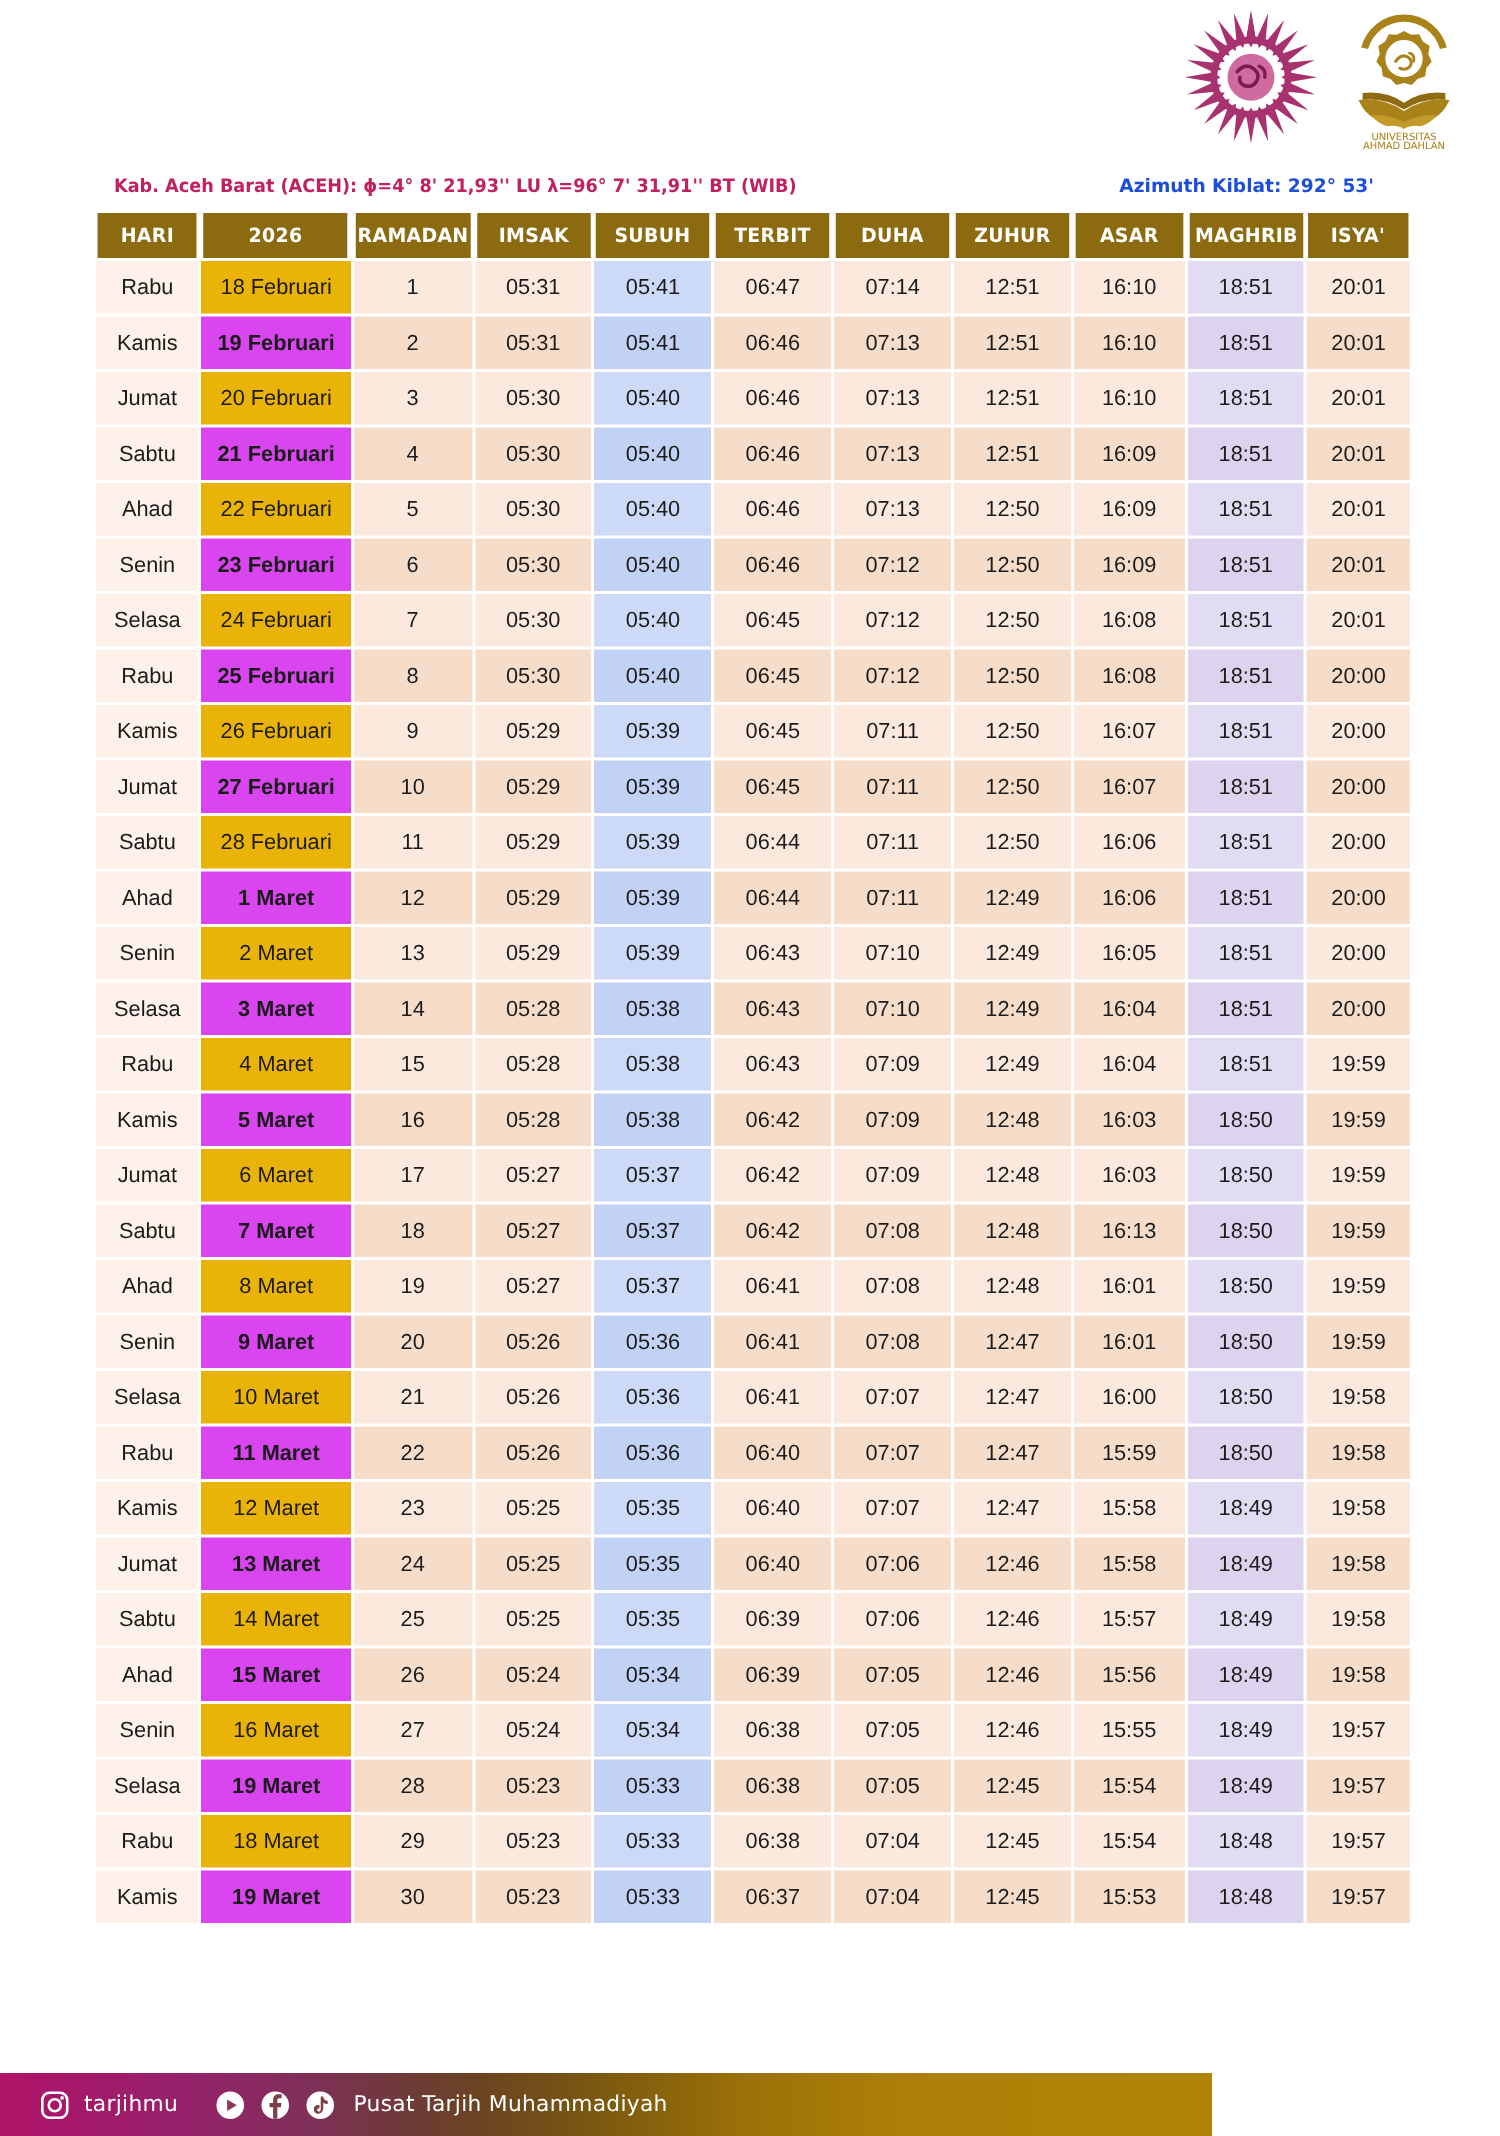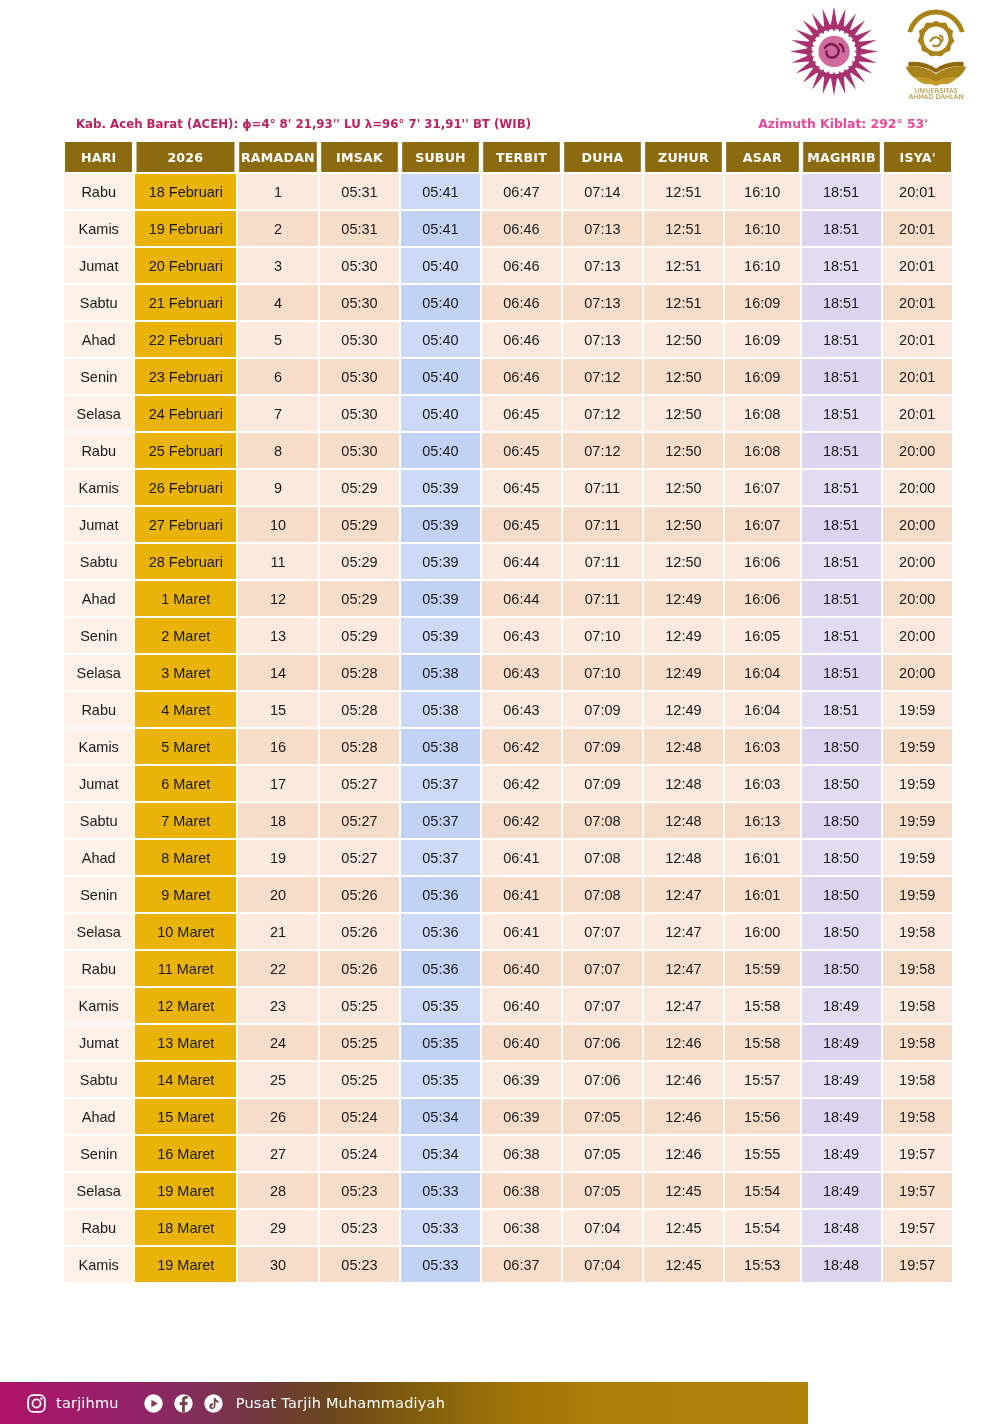--- a/index.html
+++ b/index.html
@@ -57,48 +57,48 @@
     align-items: center;
     gap: 10px;
   }
   .logo-muh { width: 92px; height: 95px; display:block; }
   .logo-uad { width: 92px; height: 98px; display:block; }
 
   
   .info-bar {
     position: relative;
     height: 22px;
-    margin: 10px 0 2px 0;
+    margin: 10px 12px 2px 0;
   }
   .loc-text {
     position: absolute;
     left: 76px;
     top: 0;
     font-size: 12.4px;
     font-weight: bold;
     color: #c0215f;
     white-space: nowrap;
     font-family: "DejaVu Sans", sans-serif;
     transform: scaleX(0.95);
     transform-origin: left center;
   }
   .azimuth-text {
     position: absolute;
     right: 72px;
     top: 0;
     font-size: 12.4px;
     font-weight: bold;
-    color: #ec4899;
+    color: #1d4ed8;
     white-space: nowrap;
     font-family: "DejaVu Sans", sans-serif;
   }
 
   
   .table-wrap {
-    padding: 0 46px 0 62px;
+    padding: 0 58px 0 62px;
   }
   table.imsak {
     width: 100%;
     border-collapse: separate;
     border-spacing: 2px 2px;
     table-layout: fixed;
   }
   table.imsak th {
     background: #8c6b10;
     color: #ffffff;
@@ -121,21 +121,21 @@
   
   tr.row-odd td { background: #fbe9de; }
   tr.row-even td { background: #f6ddca; }
 
   
   tr.row-odd td.c-hari { background: #fdf1e9; }
   tr.row-even td.c-hari { background: #fdf1e9; }
 
   
   tr.row-odd td.c-date { background: #eab308; }
-  tr.row-even td.c-date { background: #eab308; }
+  tr.row-even td.c-date { background: #d946ef; font-weight: bold; }
 
   
   tr.row-odd td.c-subuh { background: #ccd9f7; }
   tr.row-even td.c-subuh { background: #c2d2f5; }
 
   
   tr.row-odd td.c-maghrib { background: #e2dcf2; }
   tr.row-even td.c-maghrib { background: #dcd3ef; }
 
   

